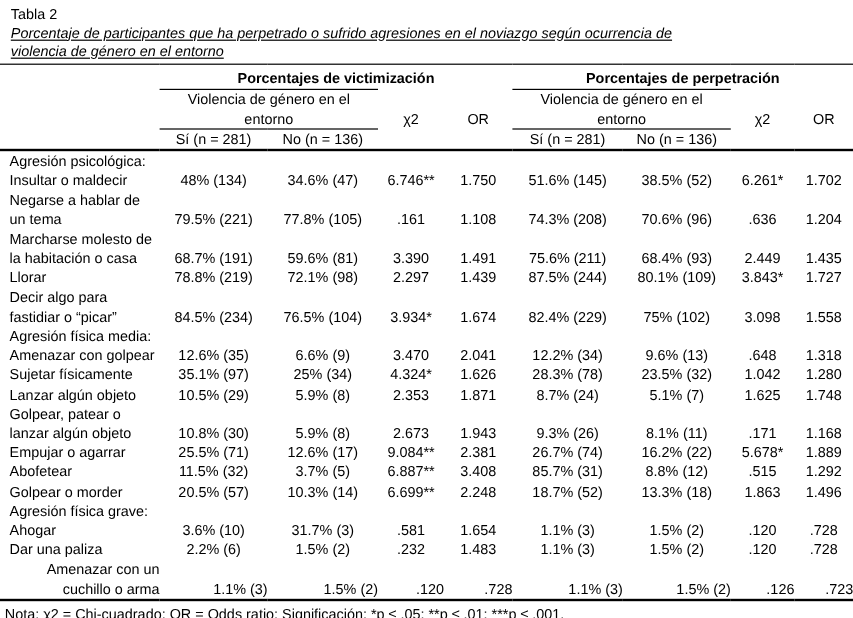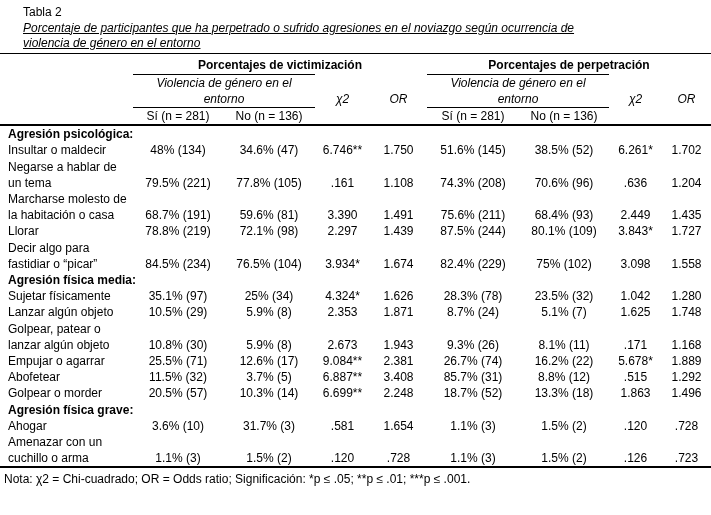--- a/index.html
+++ b/index.html
@@ -4,21 +4,21 @@
 <style>
   html, body {
     margin: 0; padding: 0;
     background: #ffffff;
     width: 711px; height: 515px;
     font-family: "Liberation Sans", sans-serif;
     font-size: 12px;
     color: #000;
     overflow: hidden;
   }
-  .title-block { padding: 5px 0 0 23px; }
+  .title-block { padding: 5px 0 0 9px; }
   .table-number { line-height: 15.5px; white-space: pre; }
   .table-caption { font-style: italic; line-height: 15.5px; white-space: pre-line; text-decoration: underline; }
 
   table.stats {
     width: 711px;
     border-collapse: collapse;
     table-layout: fixed;
     margin-top: 1px;
   }
   table.stats td {
@@ -38,31 +38,31 @@
   
   tr.hdr-top td { border-top: 1.5px solid #000; height: 20px; }
   td.group-title { font-weight: bold; }
   td.vge {
     border-top: 1.2px solid #000;
     border-bottom: 1.2px solid #000;
     white-space: pre-line;
     line-height: 16px;
     height: 32px;
   }
-  tr.hdr-mid td { height: 32px; vertical-align: bottom; font-style: italic; }
+  tr.hdr-mid td { height: 32px; vertical-align: bottom; }
   tr.hdr-si td { height: 15px; border-bottom: 2.5px solid #000; }
 
   
   tbody td:first-child {
     text-align: left;
     padding-left: 8px;
     white-space: pre;
   }
-  tr.row-section td:first-child { font-weight: bold; }
-  tbody tr:last-child td { border-bottom: 2px solid #000; }
+  tr.row-section td:first-child { font-weight: normal; }
+  tbody tr:last-child td { border-bottom: 2px solid #000; text-align: right; }
 
   .table-note { margin: 4px 0 0 4px; line-height: 15px; white-space: pre; }
 </style>
 </head>
 <body>
 
 <div class="title-block">
   <div class="table-number">Tabla 2</div>
   <div class="table-caption">Porcentaje de participantes que ha perpetrado o sufrido agresiones en el noviazgo según ocurrencia de
 violencia de género en el entorno</div>
@@ -190,20 +190,31 @@
     <td></td>
     <td></td>
     <td></td>
     <td></td>
     <td></td>
     <td></td>
     <td></td>
     <td></td>
   </tr>
 
+  <tr class="row-item">
+    <td>Amenazar con golpear</td>
+    <td>12.6% (35)</td>
+    <td>6.6% (9)</td>
+    <td>3.470</td>
+    <td>2.041</td>
+    <td>12.2% (34)</td>
+    <td>9.6% (13)</td>
+    <td>.648</td>
+    <td>1.318</td>
+  </tr>
 
   <tr class="row-item">
     <td>Sujetar físicamente</td>
     <td>35.1% (97)</td>
     <td>25% (34)</td>
     <td>4.324*</td>
     <td>1.626</td>
     <td>28.3% (78)</td>
     <td>23.5% (32)</td>
     <td>1.042</td>
@@ -288,20 +299,31 @@
     <td>3.6% (10)</td>
     <td>31.7% (3)</td>
     <td>.581</td>
     <td>1.654</td>
     <td>1.1% (3)</td>
     <td>1.5% (2)</td>
     <td>.120</td>
     <td>.728</td>
   </tr>
 
+  <tr class="row-item">
+    <td>Dar una paliza</td>
+    <td>2.2% (6)</td>
+    <td>1.5% (2)</td>
+    <td>.232</td>
+    <td>1.483</td>
+    <td>1.1% (3)</td>
+    <td>1.5% (2)</td>
+    <td>.120</td>
+    <td>.728</td>
+  </tr>
 
   <tr class="row-item">
     <td>Amenazar con un
 cuchillo o arma</td>
     <td>1.1% (3)</td>
     <td>1.5% (2)</td>
     <td>.120</td>
     <td>.728</td>
     <td>1.1% (3)</td>
     <td>1.5% (2)</td>

